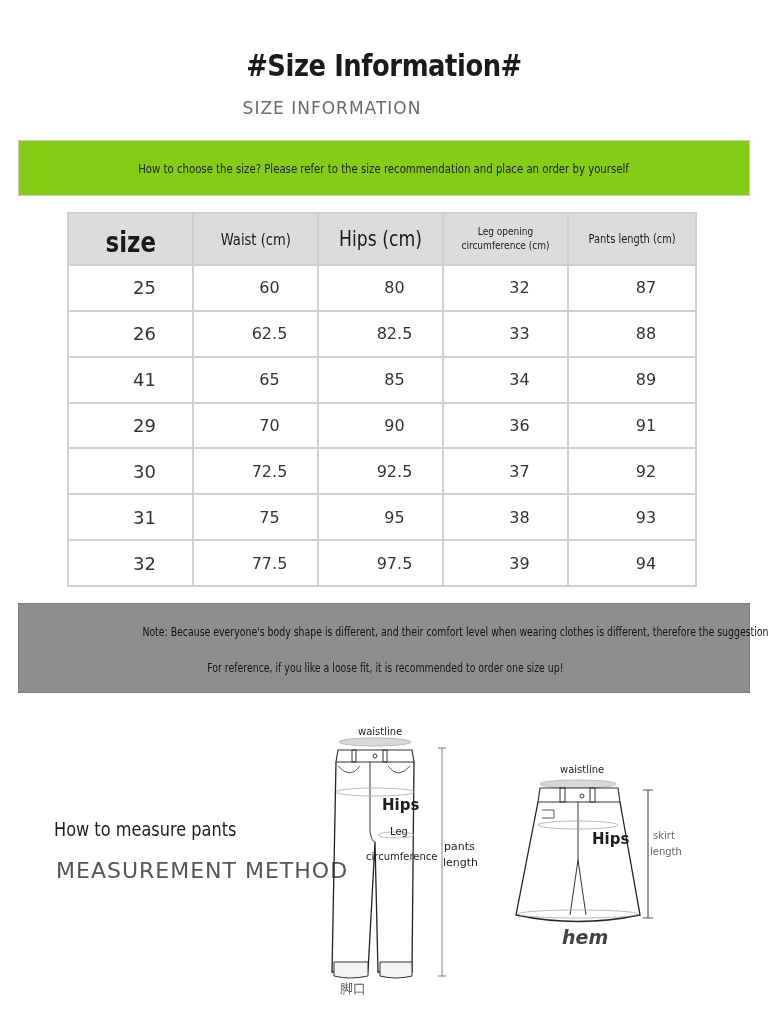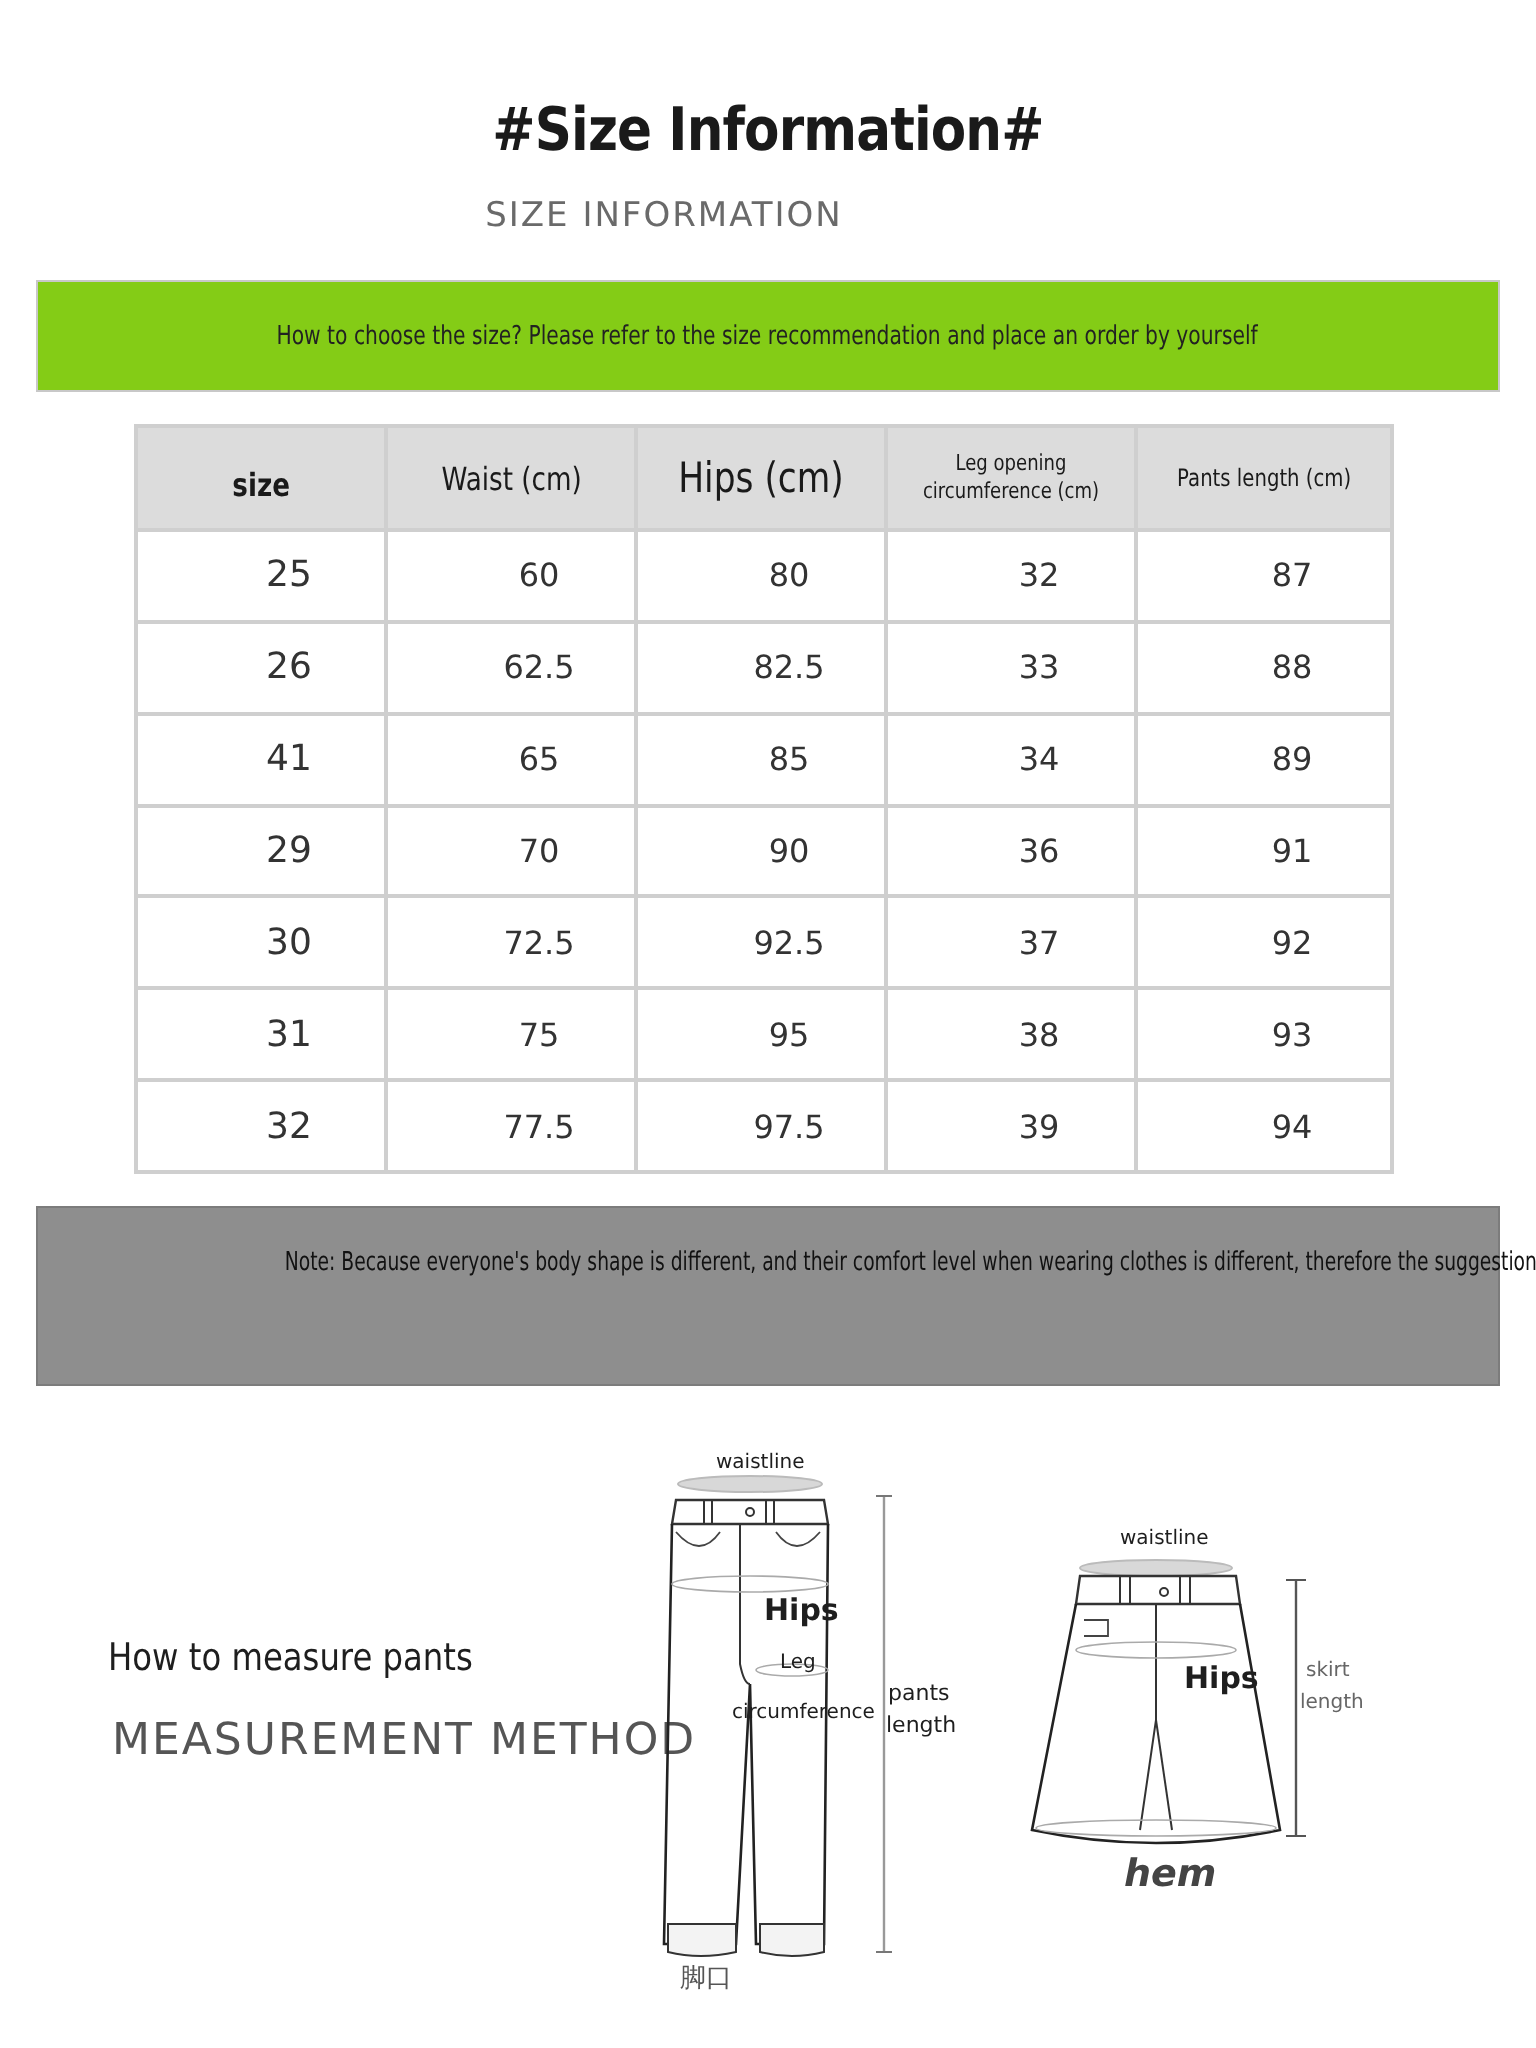--- a/index.html
+++ b/index.html
@@ -31,21 +31,21 @@
     border-collapse: collapse; table-layout: fixed;
   }
   .size-table td, .size-table th {
     border: 2px solid #cfcfcf; text-align: center; vertical-align: middle;
   }
   .size-table thead th {
     background: #dcdcdc; height: 52px; font-weight: normal; color: #1a1a1a;
     font-family: "DejaVu Sans", sans-serif;
   }
   .size-table thead th span { display: inline-block; transform: scaleX(0.82); white-space: nowrap; }
-  .h-size { font-size: 16px; font-weight: bold !important; padding-top: 6px; }
+  .h-size { font-size: 28px; font-weight: bold !important; padding-top: 6px; }
   .h-waist { font-size: 16px; }
   .h-hips { font-size: 21px; }
   .h-leg { font-size: 11px; line-height: 14px; }
   .h-leg span { white-space: normal !important; }
   .h-len { font-size: 12px; }
   .size-table tbody td {
     font-family: "DejaVu Sans", sans-serif; font-size: 16px; color: #333; height: 40px; padding-left: 28px;
   }
   .size-table tbody td.c-size { font-size: 18px; }
 
@@ -154,20 +154,21 @@
       <td>77.5</td>
       <td>97.5</td>
       <td>39</td>
       <td>94</td>
     </tr>
   </tbody>
 </table>
 
 <div class="banner-note">
   <div class="note-line1" style="left:-10px;"><span>Note: Because everyone's body shape is different, and their comfort level when wearing clothes is different, therefore the suggestion table is only</span></div>
+  <div class="note-line2"><span>For reference, if you like a loose fit, it is recommended to order one size up!</span></div>
 </div>
 
 <div class="measure-title">How to measure pants</div>
 <div class="measure-sub">MEASUREMENT METHOD</div>
 
 <div class="diagram" style="left:320px; top:722px; width:170px; height:280px;">
   <svg width="170" height="280" viewBox="0 0 170 280">
     <ellipse cx="55" cy="20" rx="36" ry="4" fill="#d8d8d8" stroke="#bbb" stroke-width="1"></ellipse>
     <path d="M18 28 L92 28 L94 40 L16 40 Z" fill="#fff" stroke="#333" stroke-width="1.2"></path>
     <rect x="32" y="28" width="4" height="12" fill="none" stroke="#333"></rect>

